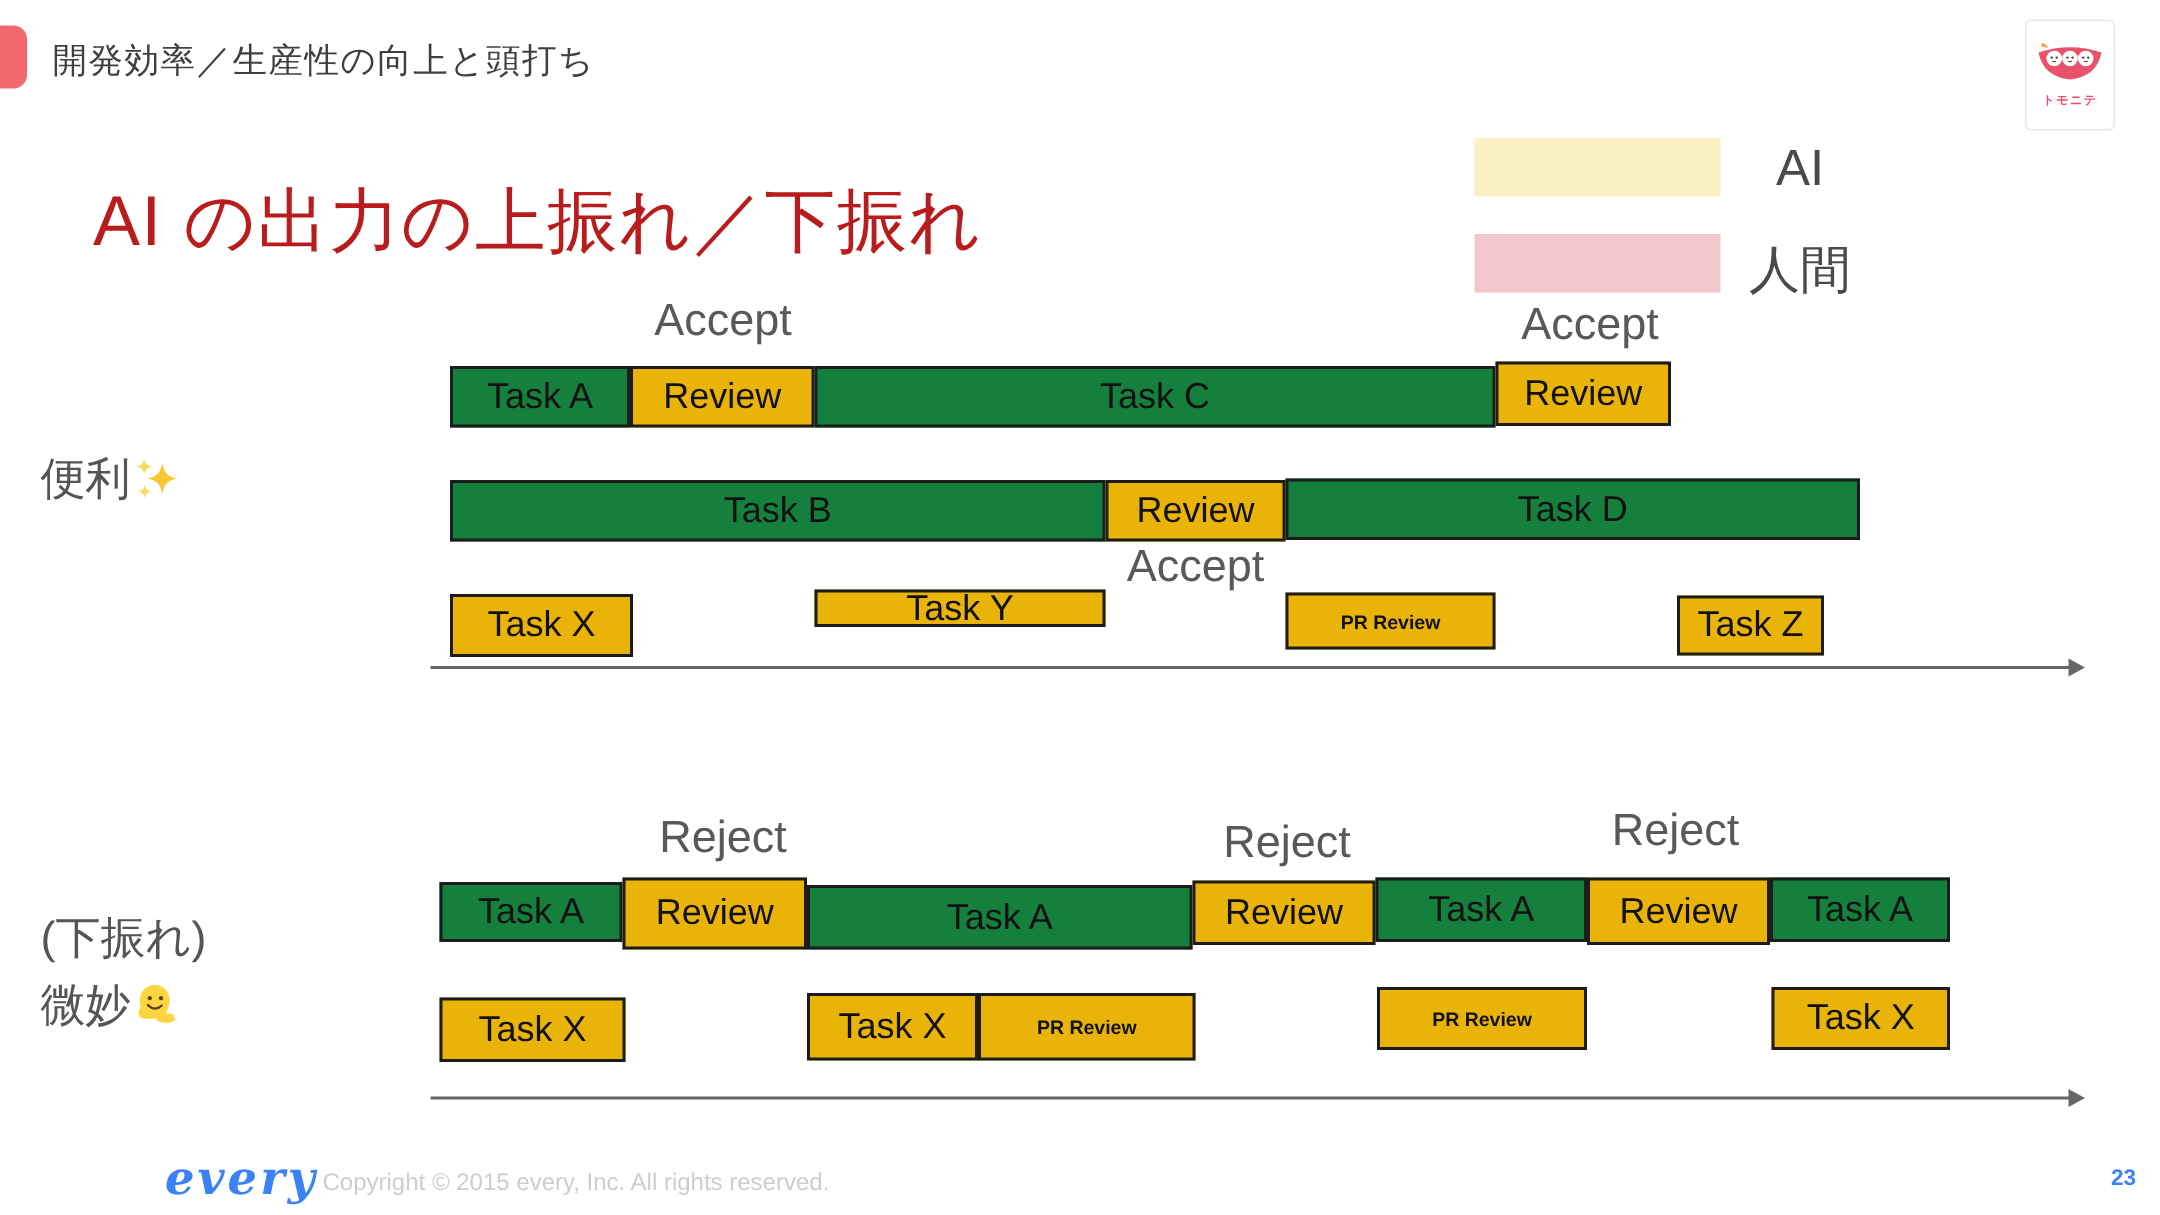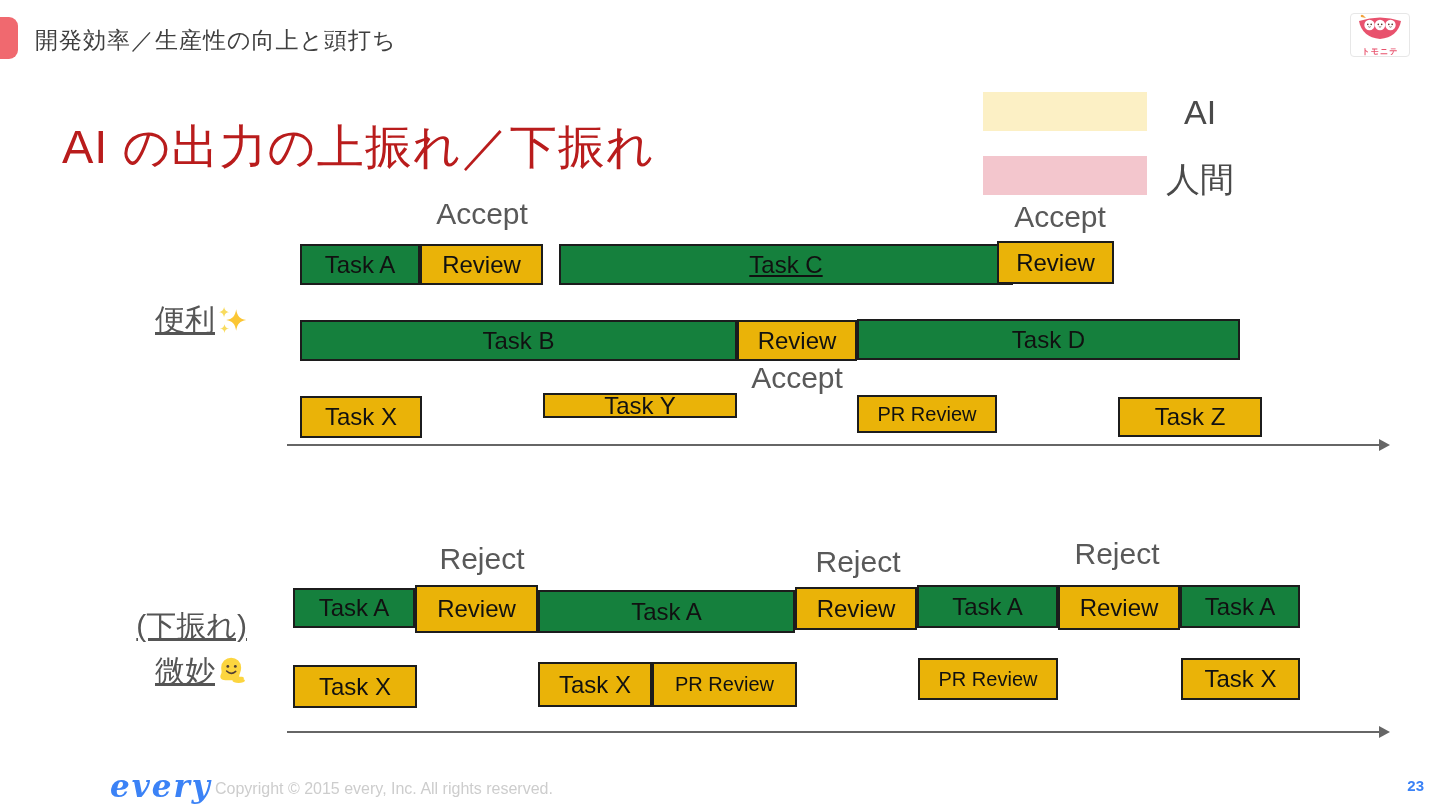--- a/index.html
+++ b/index.html
@@ -3,42 +3,42 @@
 <meta charset="utf-8">
 <style>
   * { margin:0; padding:0; box-sizing:border-box; }
   html,body { width:1440px; height:810px; }
   body { font-family:"Liberation Sans","DejaVu Sans",sans-serif; background:#ffffff; position:relative; overflow:hidden; }
   .slide { position:absolute; inset:0; background:#ffffff; }
 
   
   .accent-bar { position:absolute; left:-12px; top:17px; width:30px; height:42px; border-radius:9px; background:#F0696F; }
   .header-title { position:absolute; left:35px; top:25px; font-size:23px; color:#3f3f3f; letter-spacing:1px; }
-  .logo-box { position:absolute; left:1350px; top:13px; width:60px; height:44px; background:#fff; border:1px solid #e7e7e7; border-radius:4px; display:flex; flex-direction:column; align-items:center; justify-content:center; }
+  .logo-box { position:absolute; left:1350px; top:13px; width:60px; height:74px; background:#fff; border:1px solid #e7e7e7; border-radius:4px; display:flex; flex-direction:column; align-items:center; justify-content:center; }
   .logo-text { font-size:8px; font-weight:bold; color:#E8526D; letter-spacing:1px; margin-top:1px; }
 
   
   .slide-title { position:absolute; left:62px; top:116px; font-size:47px; color:#b91c1c; letter-spacing:1px; }
 
   
   .legend-swatch { position:absolute; width:164px; height:39px; }
   .legend-label { position:absolute; font-size:34px; color:#4a4a4a; }
 
   
-  .band-label { position:absolute; width:220px; text-align:right; font-size:30px; color:#555555; line-height:1.5;text-decoration:underline; }
+  .band-label { position:absolute; width:220px; text-align:left; font-size:30px; color:#555555; line-height:1.5; }
   .emoji-icon { display:inline-block; vertical-align:-5px; margin-left:2px; }
 
   
   .decision { position:absolute; width:120px; text-align:center; font-size:30px; color:#595959; }
 
   
   .box { position:absolute; height:41px; border:2px solid #1c1c1c; display:flex; align-items:center; justify-content:center; font-size:24px; color:#111111; white-space:nowrap; }
   .box.ai    { background:#15803d; }
   .box.human { background:#eab308; }
-  .box.sm    { font-size:20px; }
+  .box.sm    { font-size:13px;font-weight:bold; }
 
   
   .timeline { position:absolute; height:2px; background:#666666; }
   .arrowhead { position:absolute; right:-2px; top:-5px; width:0; height:0; border-left:11px solid #666666; border-top:6px solid transparent; border-bottom:6px solid transparent; }
 
   
   .every-logo { position:absolute; left:110px; top:768px; font-family:"DejaVu Serif","Liberation Serif",serif; font-style:italic; font-weight:bold; font-size:31px; color:#3b82f6; letter-spacing:2px; }
   .copyright { position:absolute; left:215px; top:780px; font-size:16px; color:#cdcdcd; }
   .page-number { position:absolute; right:16px; top:777px; font-size:15px; font-weight:bold; color:#3b82f6; }
 </style>
@@ -86,31 +86,31 @@
       <path fill="#F8DB5E" d="M9 23 C9.6 26.4 11 27.7 14.5 28.3 C11 28.9 9.6 30.2 9 33.6 C8.4 30.2 7 28.9 3.5 28.3 C7 27.7 8.4 26.4 9 23 Z"></path>
     </svg></span></div>
   </div>
 
   <div class="decision" style="left:422px;top:197px;">Accept</div>
   <div class="decision" style="left:1000px;top:200px;">Accept</div>
   <div class="decision" style="left:737px;top:361px;">Accept</div>
 
   <div class="box ai" style="left:300px;top:244px;width:120px;">Task A</div>
   <div class="box human" style="left:420px;top:244px;width:123px;">Review</div>
-  <div class="box ai" style="left:559px;top:244px;width:454px;text-decoration:underline;">Task C</div>
+  <div class="box ai" style="left:543px;top:244px;width:454px;">Task C</div>
   <div class="box human" style="left:997px;top:241px;width:117px;height:43px;">Review</div>
 
   <div class="box ai" style="left:300px;top:320px;width:437px;">Task B</div>
   <div class="box human" style="left:737px;top:320px;width:120px;">Review</div>
   <div class="box ai" style="left:857px;top:319px;width:383px;">Task D</div>
 
   <div class="box human" style="left:300px;top:396px;width:122px;height:42px;">Task X</div>
   <div class="box human" style="left:543px;top:393px;width:194px;height:25px;">Task Y</div>
   <div class="box human sm" style="left:857px;top:395px;width:140px;height:38px;">PR Review</div>
-  <div class="box human" style="left:1118px;top:397px;width:144px;height:40px;text-align:right;">Task Z</div>
+  <div class="box human" style="left:1118px;top:397px;width:98px;height:40px;text-align:right;">Task Z</div>
 
   <div class="timeline" style="left:287px;top:444px;width:1101px;">
     <div class="arrowhead"></div>
   </div>
 
   <div class="band-label" style="left:27px;top:603px;">
     <div>(下振れ)</div>
     <div><span>微妙</span><span class="emoji-icon"><svg width="30" height="30" viewBox="0 0 36 36">
       <path fill="#FCD53F" d="M5 14 a12 12 0 1 1 24 0 c0 5-2.5 7.5-2.5 11 l3.5 0 c3 0 3 4 0 4 L10 29 c-5 0-7-3-5.5-6.5 C6.5 19.5 5 17 5 14 Z"></path>
       <ellipse cx="26" cy="29.5" rx="7.5" ry="2.8" fill="#FCD53F"></ellipse>

